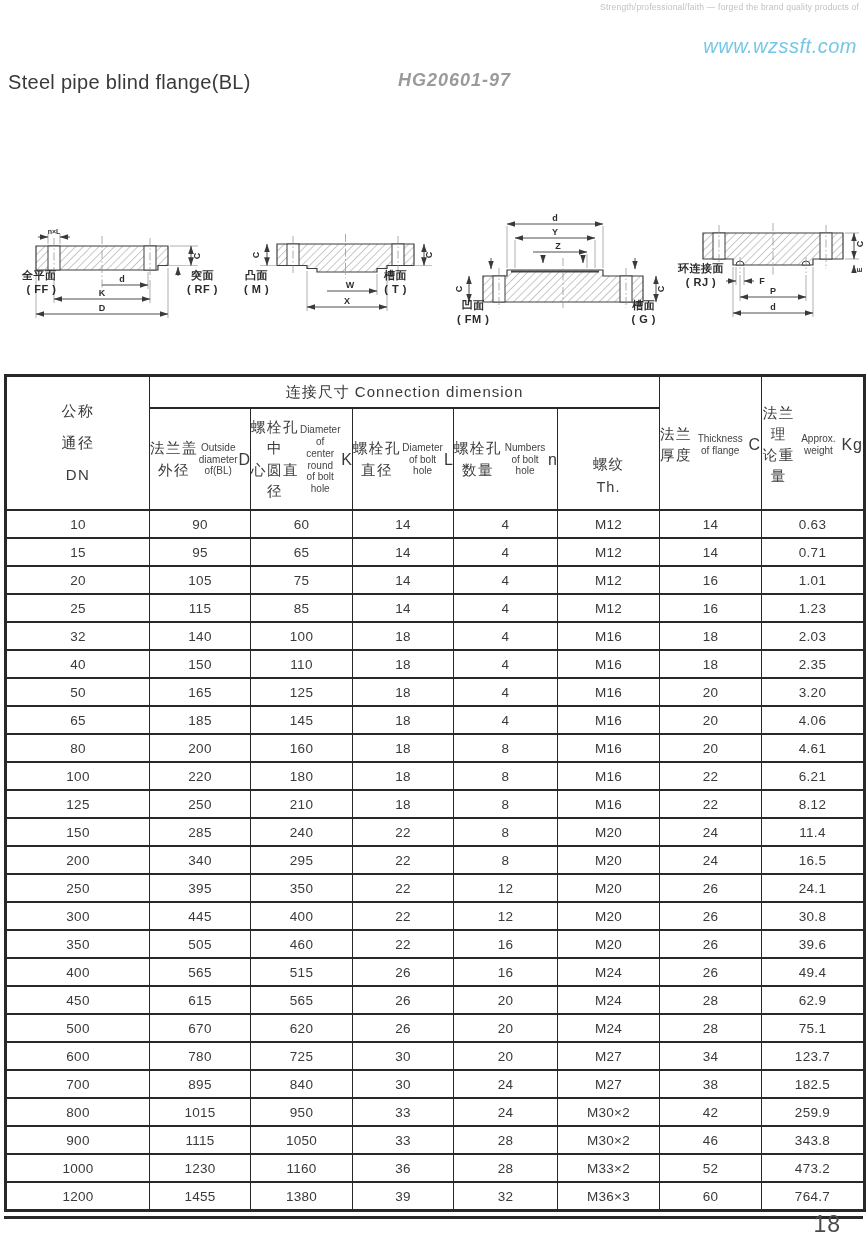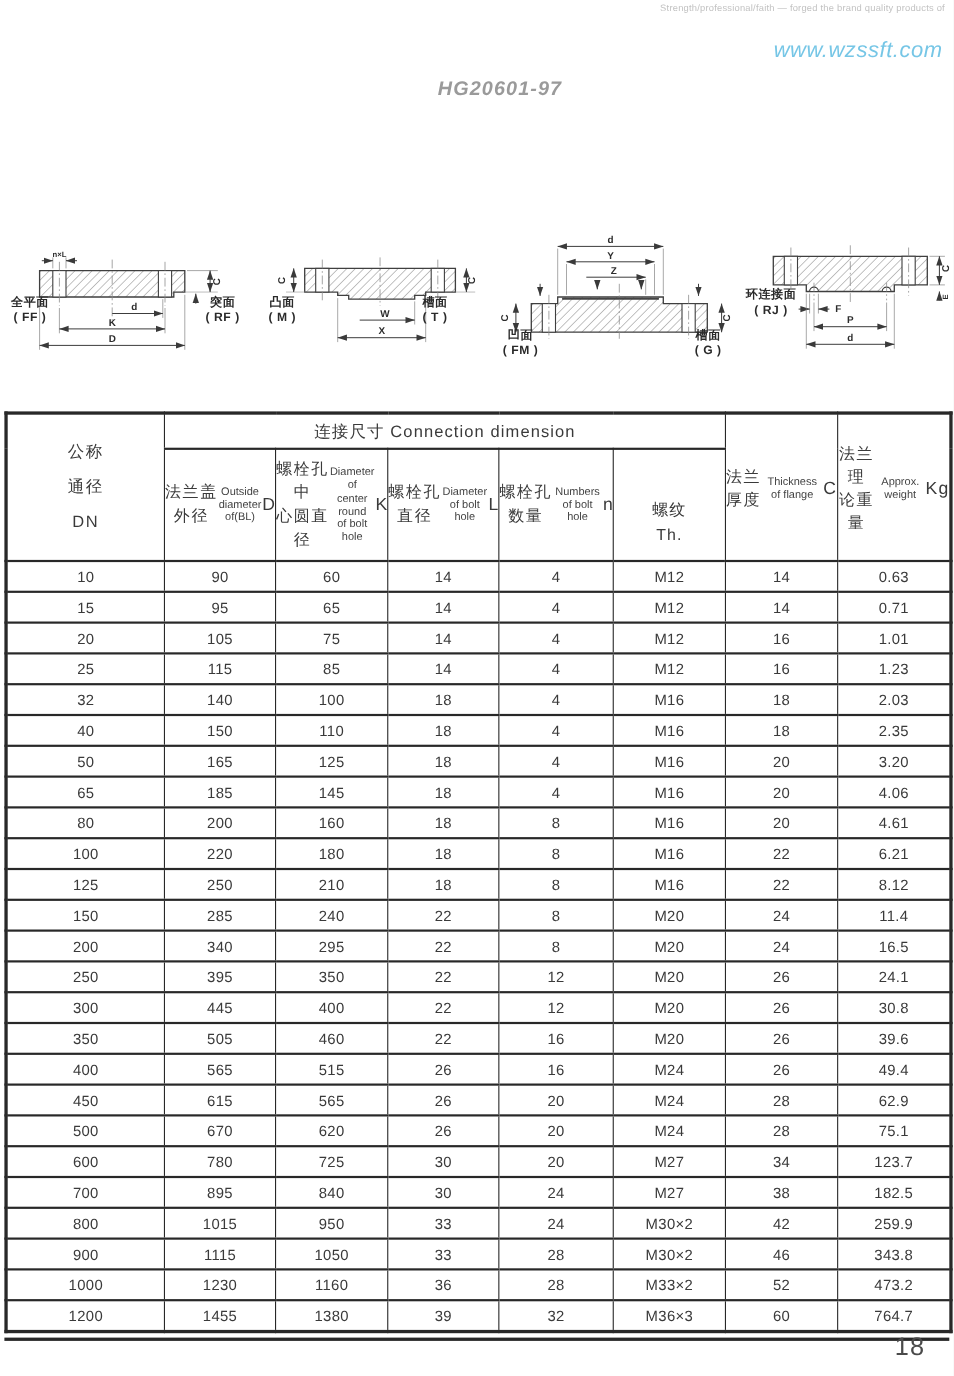--- a/index.html
+++ b/index.html
@@ -89,20 +89,21 @@
         <line x1="0" y1="0" x2="0" y2="5.5" stroke="#909090" stroke-width="1"></line>
       </pattern>
       <marker id="ar" viewBox="0 0 10 8" refX="9.3" refY="4" markerWidth="10" markerHeight="8" orient="auto-start-reverse">
         <path d="M0,0.8 L9.5,4 L0,7.2 Z" fill="#3a3a3a"></path>
       </marker>
     </defs>
   </svg>
 
   <div class="tagline">Strength/professional/faith — forged the brand quality products of</div>
   <div class="website">www.wzssft.com</div>
+  <div class="subtitle">Steel pipe blind flange(BL)</div>
   <div class="standard">HG20601-97</div>
 
   <div class="dg" style="left:8px; top:228px; width:210px; height:100px;">
     <svg width="210" height="100" viewBox="0 0 210 100">
       <path class="body-outline" d="M28,18 H160 V37.5 H150 V42 H28 Z"></path>
       <rect class="strip" x="40" y="18" width="12" height="24"></rect>
       <rect class="strip" x="136" y="18" width="12" height="24"></rect>
       <line class="cl" x1="46" y1="10" x2="46" y2="50"></line>
       <line class="cl" x1="142" y1="10" x2="142" y2="50"></line>
       <line class="cl" x1="94" y1="8" x2="94" y2="64"></line>
@@ -121,21 +122,21 @@
       <text class="dim" x="114" y="54">d</text>
       <line class="ext" x1="46" y1="52" x2="46" y2="75"></line>
       <line class="ext" x1="142" y1="52" x2="142" y2="75"></line>
       <line class="dim-l" x1="46" y1="71" x2="142" y2="71" marker-start="url(#ar)" marker-end="url(#ar)"></line>
       <text class="dim" x="94" y="68">K</text>
       <line class="ext" x1="28" y1="44" x2="28" y2="90"></line>
       <line class="ext" x1="160" y1="40" x2="160" y2="90"></line>
       <line class="dim-l" x1="28" y1="86" x2="160" y2="86" marker-start="url(#ar)" marker-end="url(#ar)"></line>
       <text class="dim" x="94" y="83">D</text>
     </svg>
-    <span class="dlabel" style="left:2px; top:40px;">全平面
+    <span class="dlabel" style="left:14px; top:40px;text-align:right;">全平面
 ( FF )</span>
     <span class="dlabel" style="right:0px; top:40px;">突面
 ( RF )</span>
   </div>
 
   <div class="dg" style="left:222px; top:228px; width:225px; height:100px;">
     <svg width="225" height="100" viewBox="0 0 225 100">
       <path class="body-outline" d="M55,16 H192 V37.5 H165 V40.5 H155 V44 H95 V40.5 H85 V37.5 H55 Z"></path>
       <rect class="strip" x="65" y="16" width="12" height="21.5"></rect>
       <rect class="strip" x="170" y="16" width="12" height="21.5"></rect>

